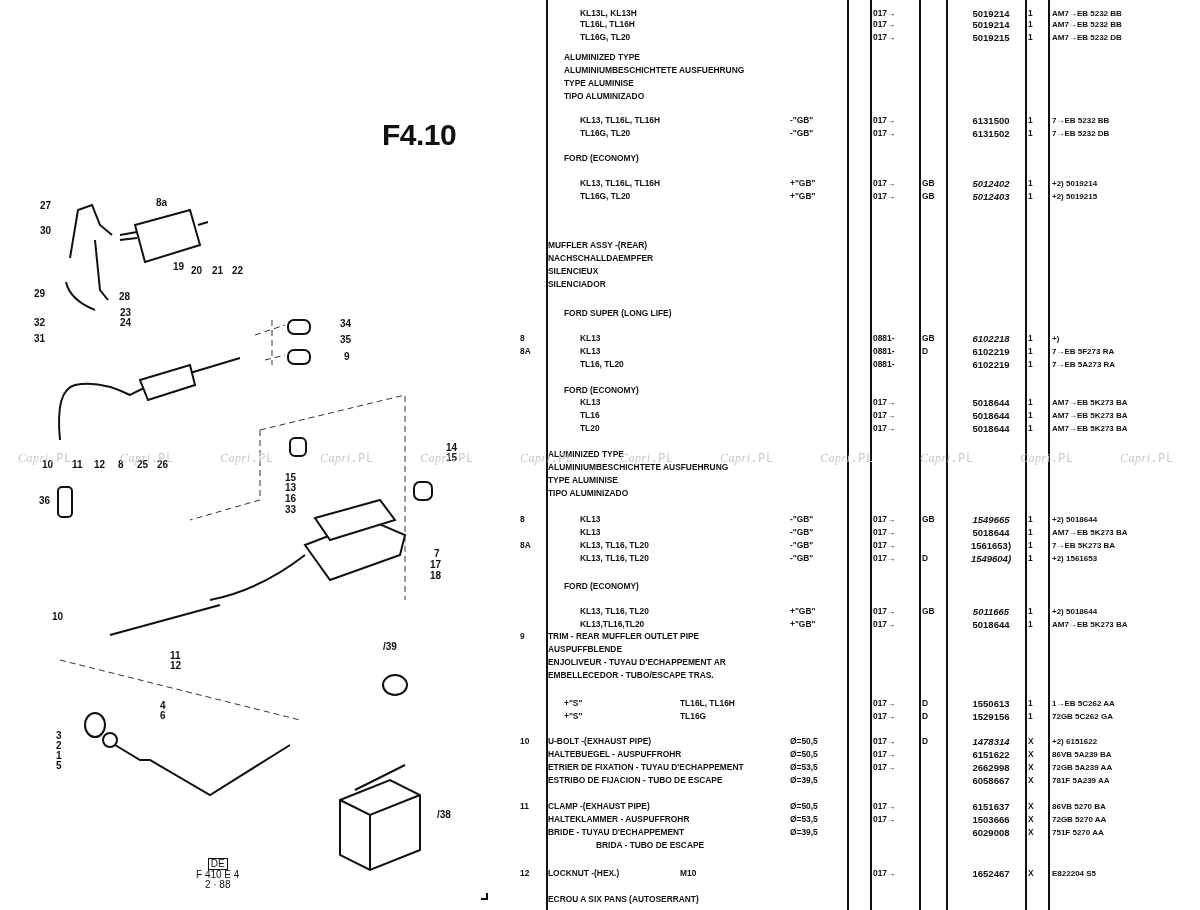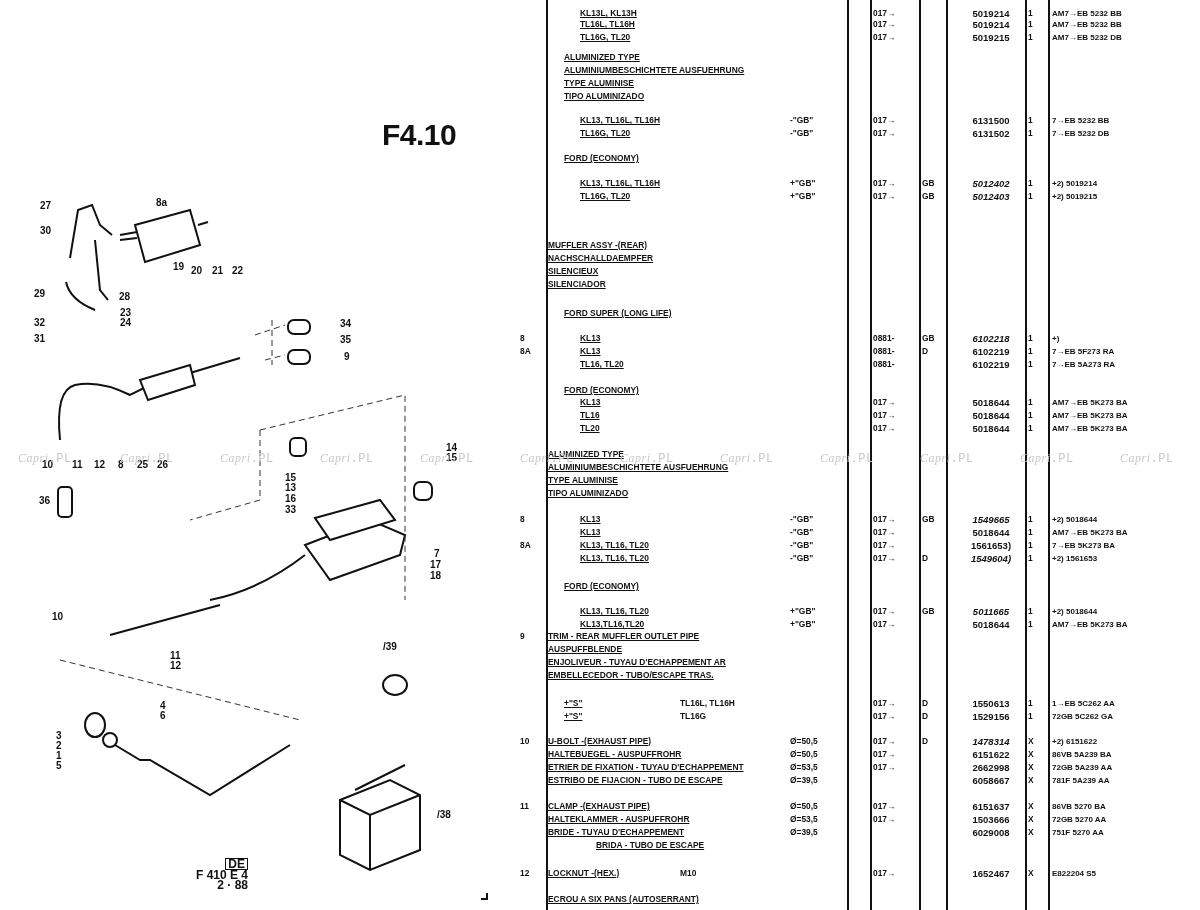--- a/index.html
+++ b/index.html
@@ -3,29 +3,29 @@
 <meta charset="utf-8">
 <style>
   html, body { margin:0; padding:0; background:#ffffff; }
   body { width:1200px; height:910px; position:relative; overflow:hidden;
          font-family:"Liberation Sans", sans-serif; color:#111; }
   .diagram { position:absolute; left:0; top:0; width:510px; height:910px; }
   .diagram svg { position:absolute; left:0; top:0; }
   .page-title { position:absolute; left:382px; top:118px; font-size:30px; font-weight:bold;
                 letter-spacing:-0.5px; font-family:"Liberation Sans", sans-serif; }
   .callout { position:absolute; font-size:10px; font-weight:bold; line-height:1; }
-  .footer-code { position:absolute; left:196px; top:858px; font-size:12px; text-align:right; line-height:10px; font-weight:bold; }
+  .footer-code { position:absolute; left:196px; top:858px; font-size:10px; text-align:center; line-height:10px; font-weight:normal; }
   .footer-code .box { display:inline-block; border:1px solid #111; padding:0 2px; }
   .corner-mark { position:absolute; left:481px; top:893px; width:5px; height:5px; border-right:2px solid #111; border-bottom:2px solid #111; }
 
   .vline { position:absolute; top:0; width:1.5px; background:#111; }
   .row { position:absolute; left:0; width:1200px; height:13px; font-size:8.4px; font-weight:bold; line-height:13px; white-space:nowrap; }
   .row span { position:absolute; top:0; }
   .c-ref { left:520px; }
-  .c-desc { left:548px;text-decoration:underline; }
+  .c-desc { left:548px; }
   .c-desc.ind1 { left:564px; }
   .c-desc.ind2 { left:580px; }
   .c-opt { left:680px; }
   .c-note { left:790px; }
   .c-date { left:873px; }
   .c-ctry { left:922px; }
   .c-pn { left:960px; width:62px; text-align:center; font-size:9.5px; }
   .c-pn.it { font-style:italic; }
   .c-qty { left:1028px; }
   .c-eng { left:1052px; font-size:8px; }

